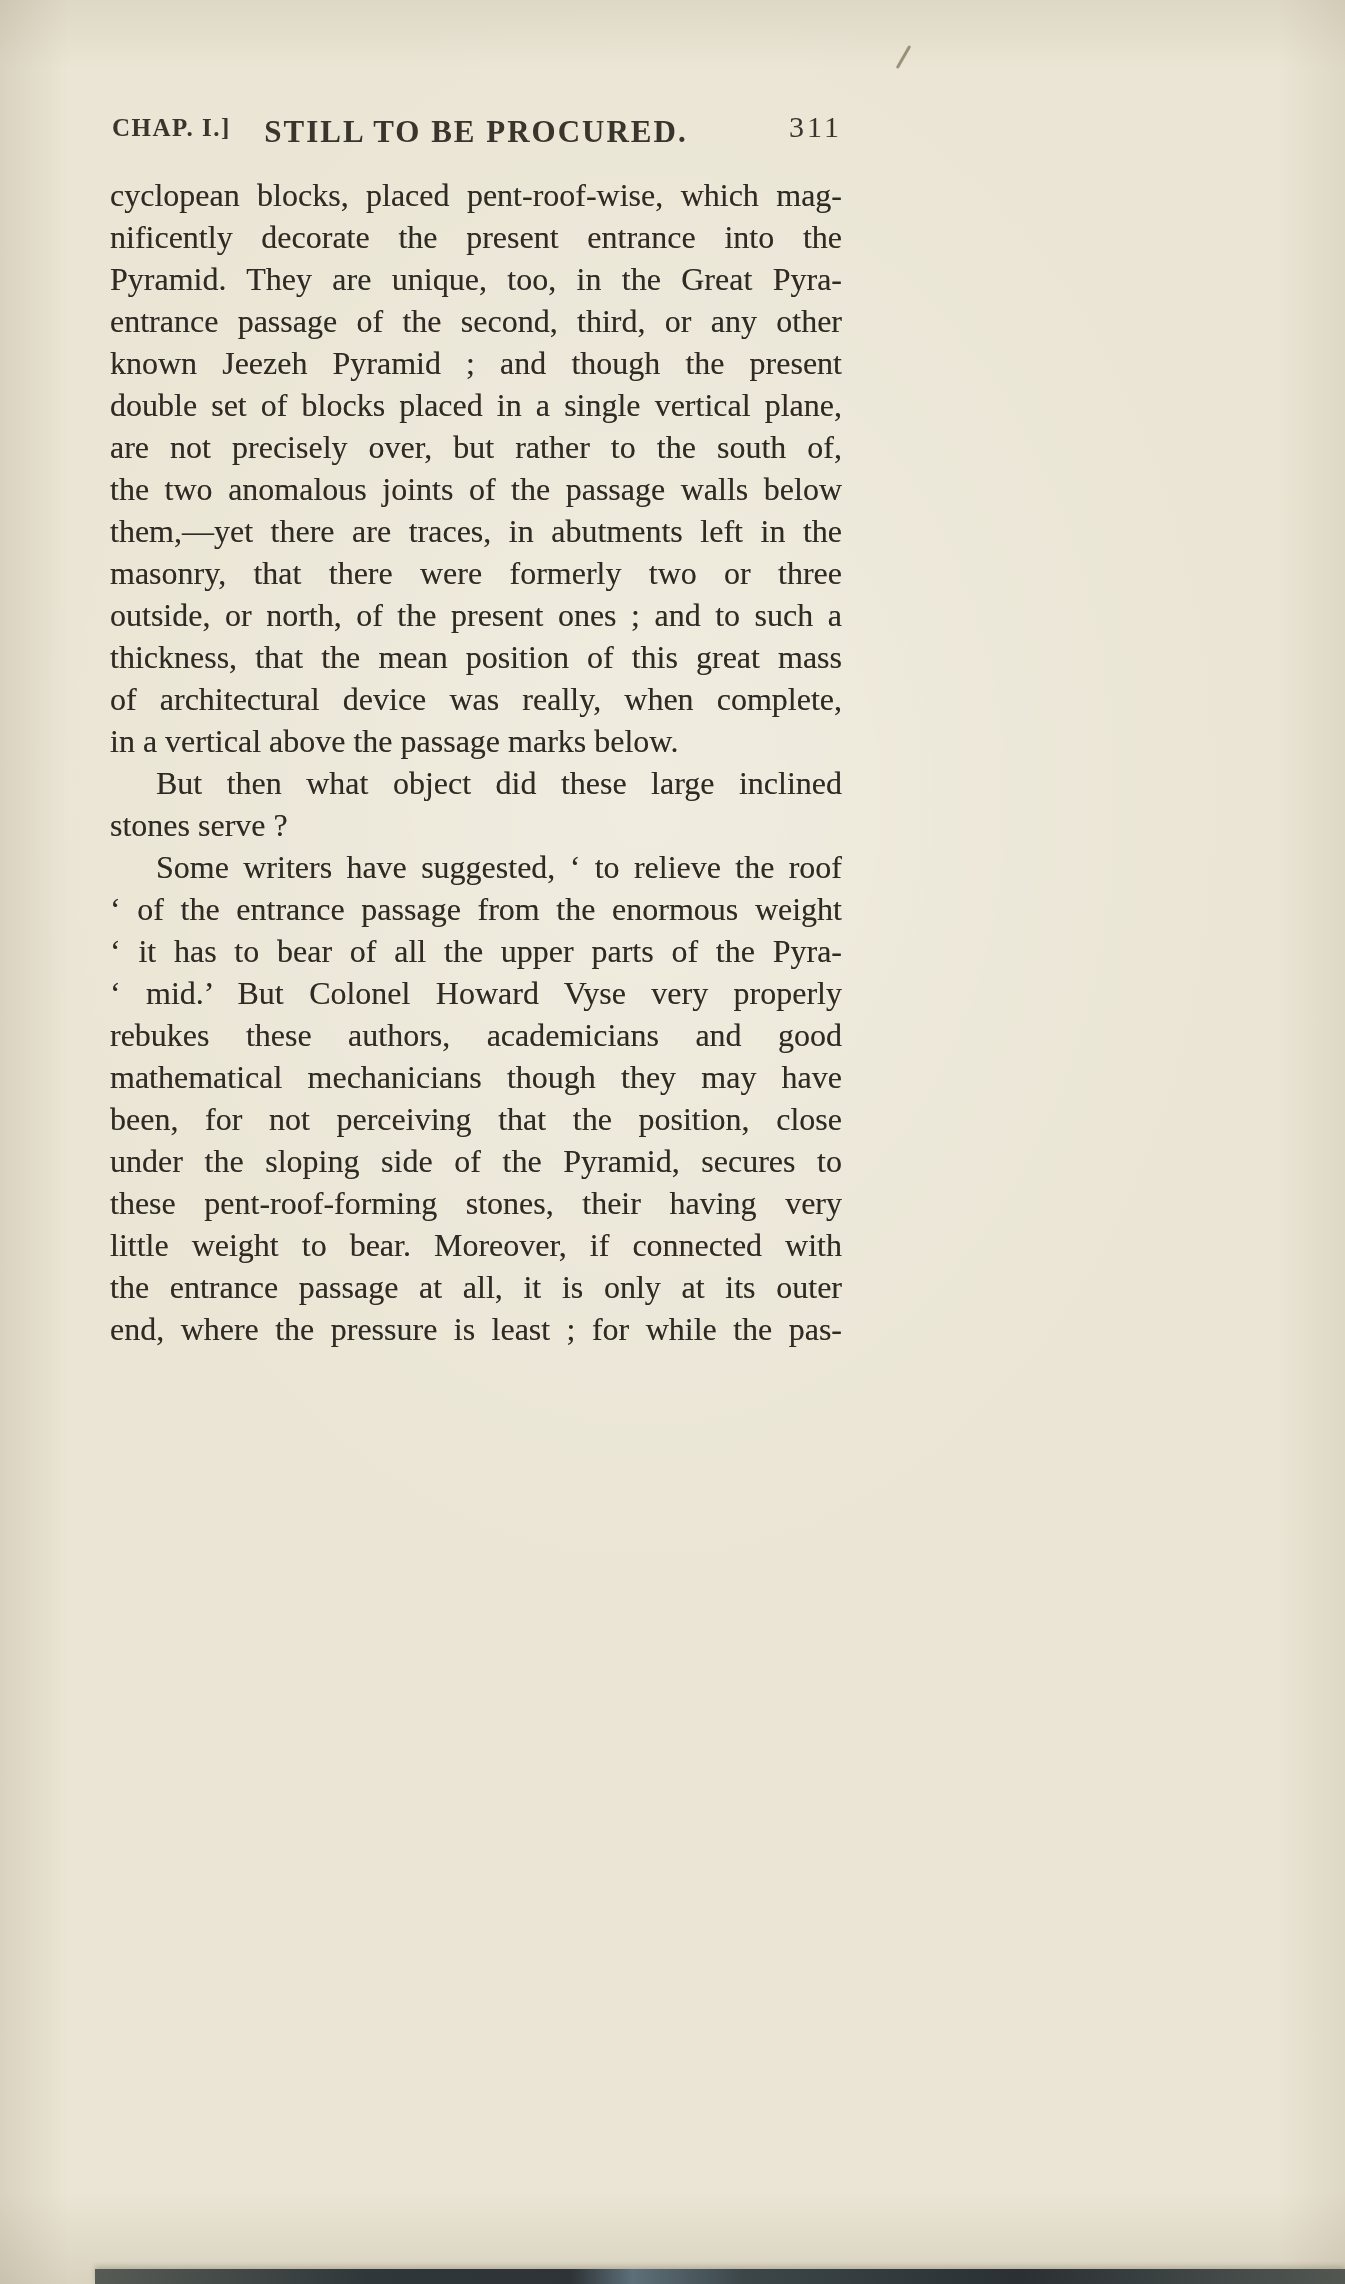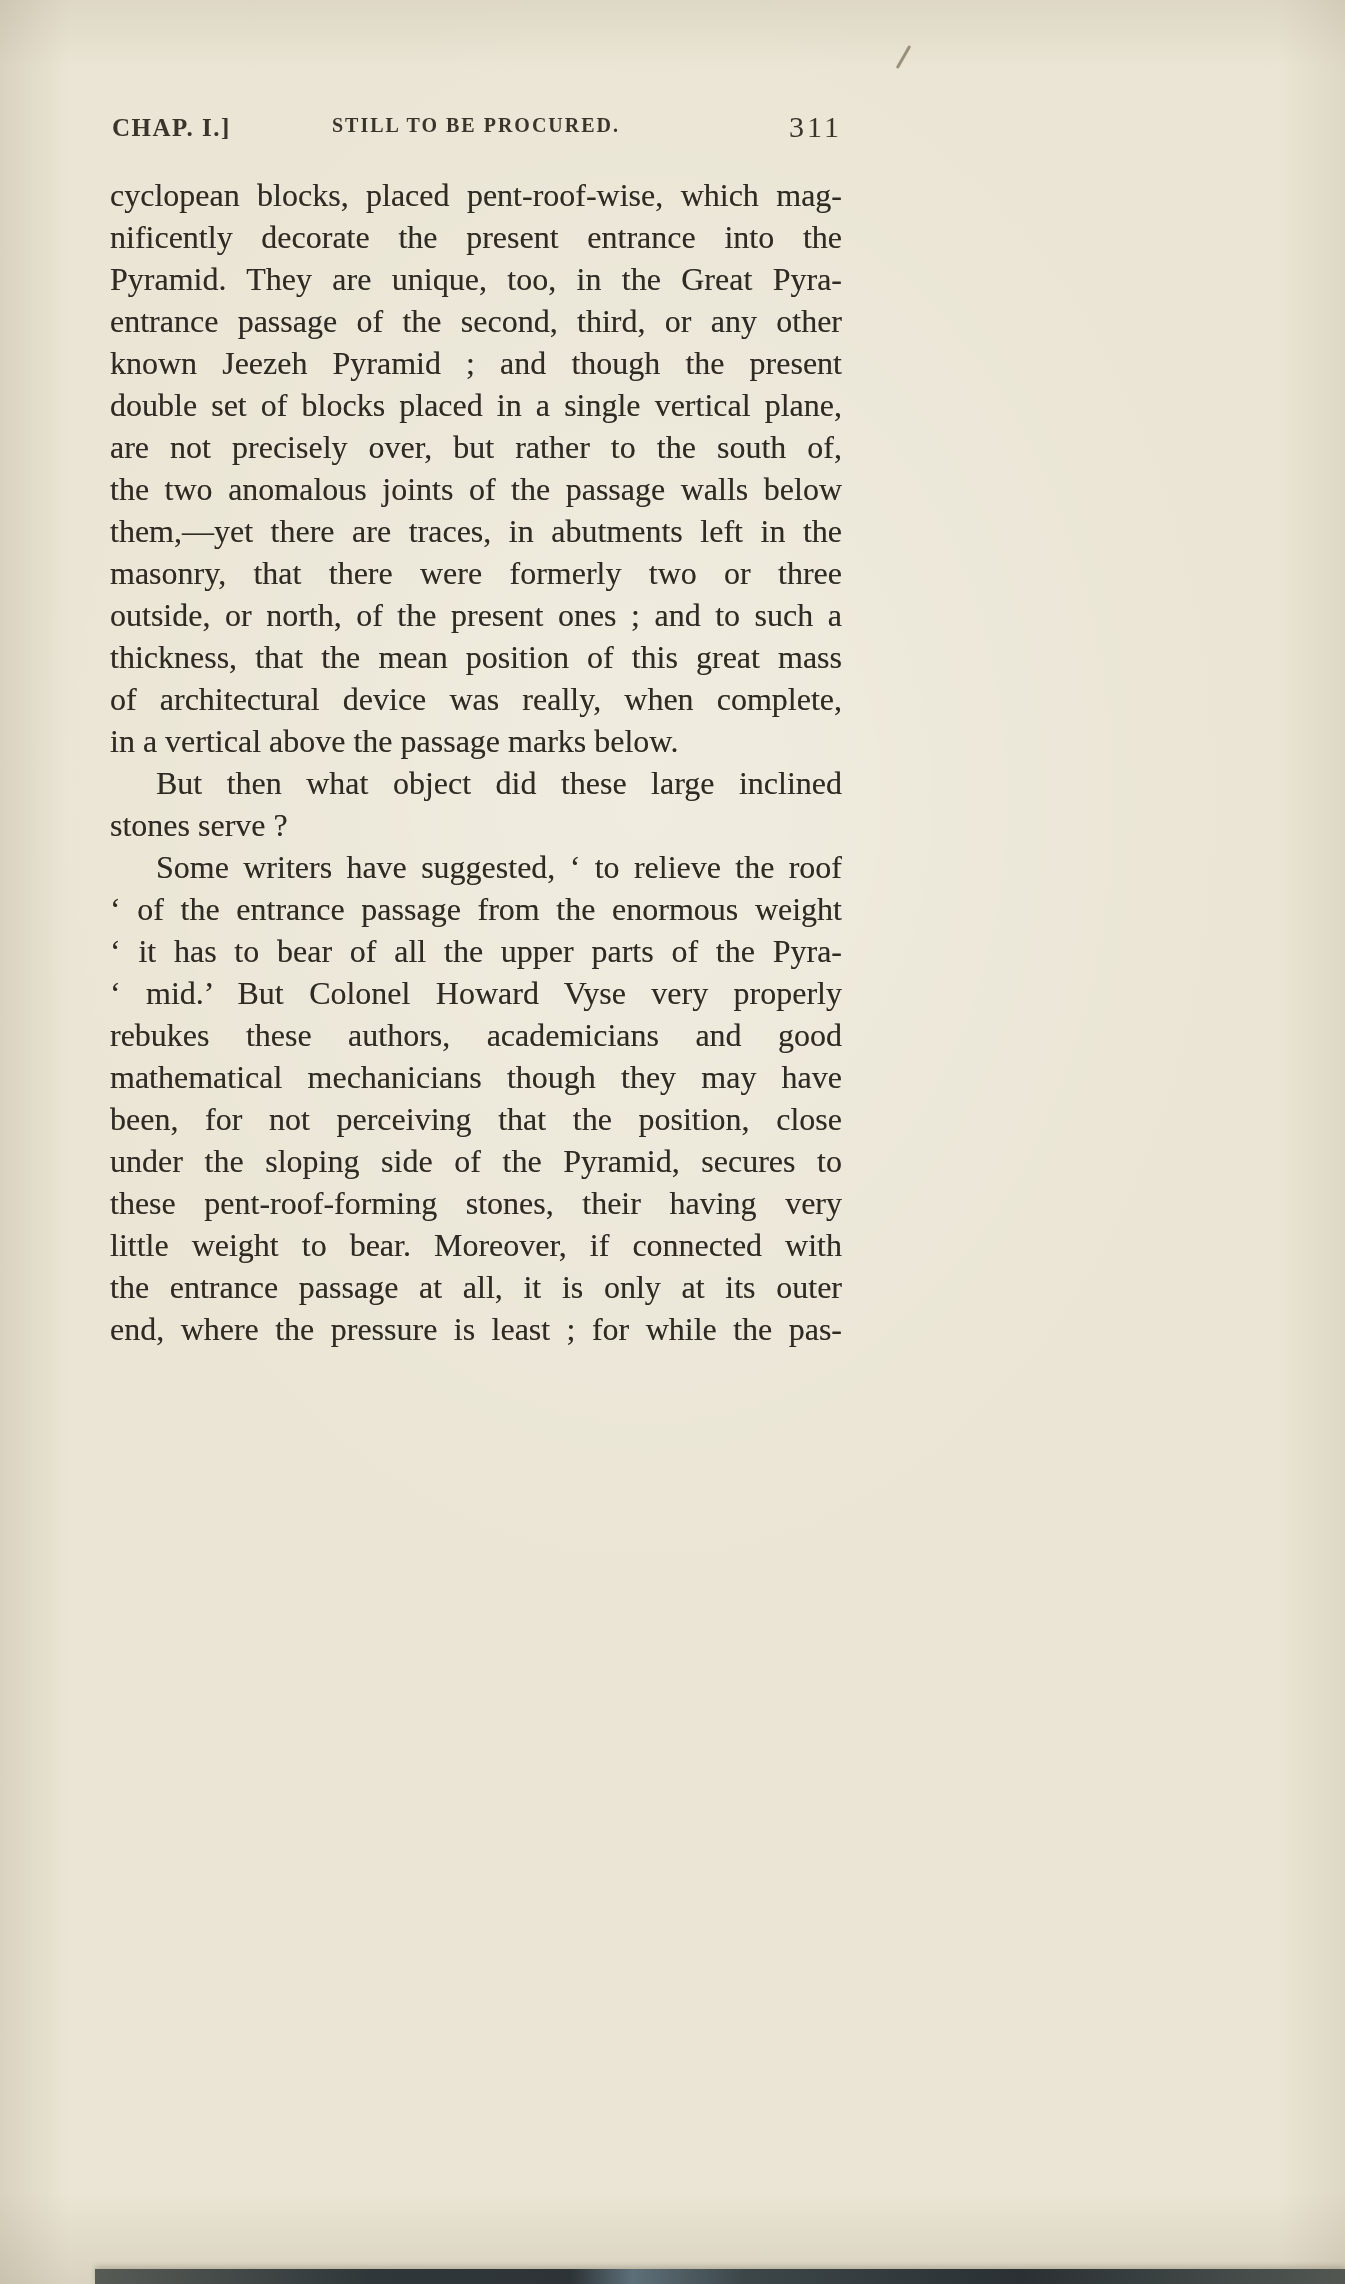--- a/index.html
+++ b/index.html
@@ -37,21 +37,21 @@
     top: 4px;
     font-size: 25px;
     font-weight: bold;
     letter-spacing: 1.5px;
   }
   .header .title {
     position: absolute;
     left: 50%;
     top: 4px;
     transform: translateX(-50%);
-    font-size: 20px;
+    font-size: 31px;
     font-weight: bold;
     letter-spacing: 2px;
     white-space: nowrap;
   }
   .header .pagenum {
     position: absolute;
     right: 0;
     top: 0;
     font-size: 30px;
     letter-spacing: 3px;

